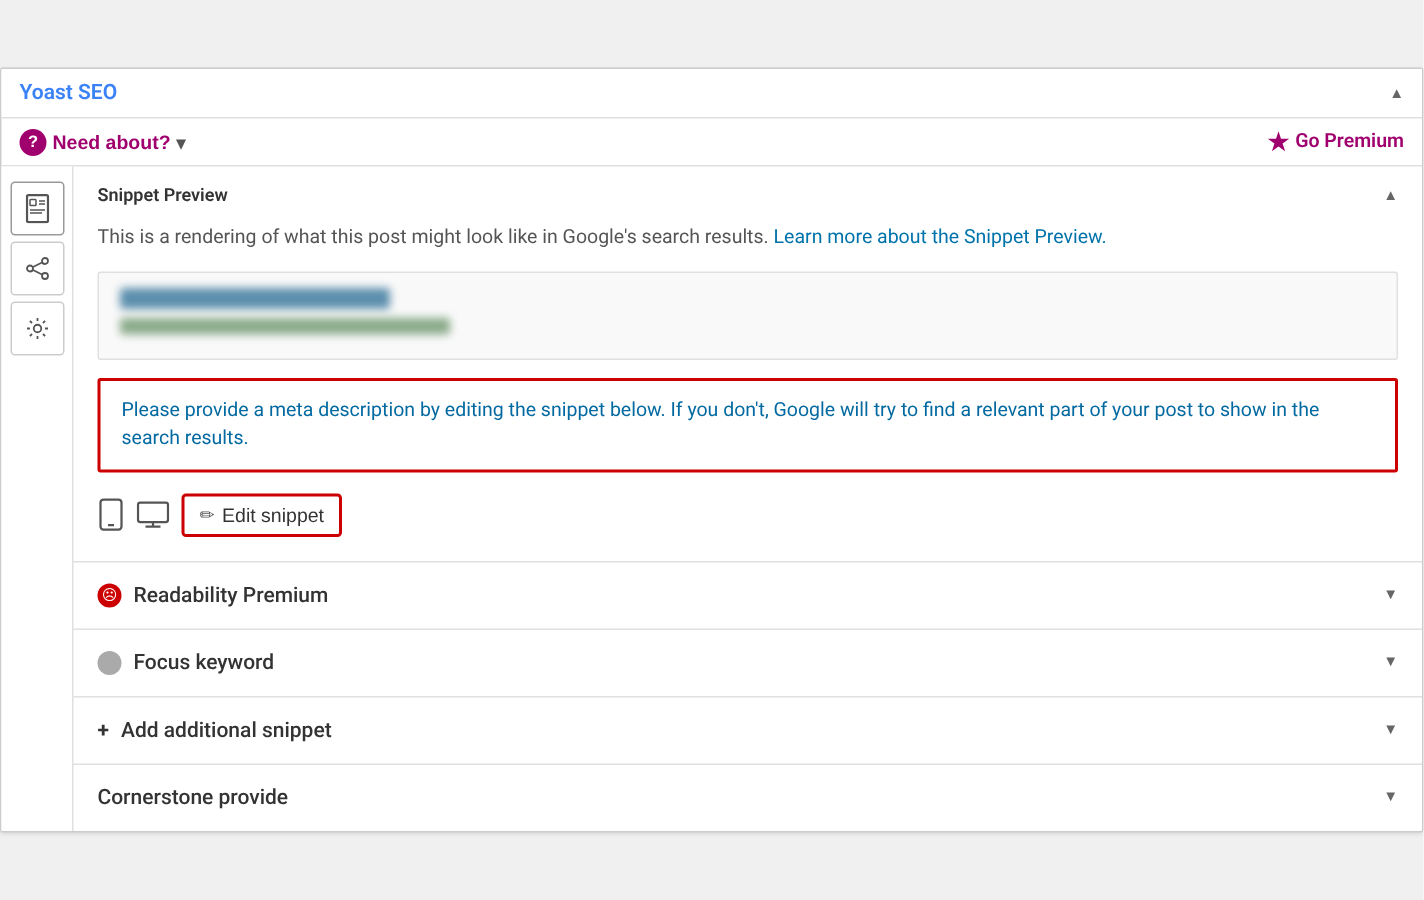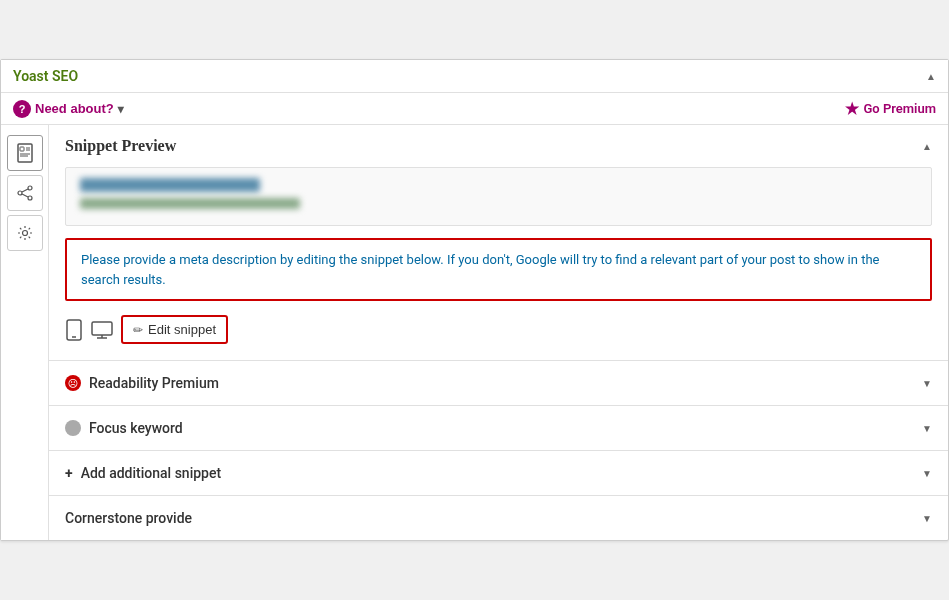--- a/index.html
+++ b/index.html
@@ -25,21 +25,21 @@
       display: flex;
       justify-content: space-between;
       align-items: center;
       padding: 8px 12px;
       border-bottom: 1px solid #e0e0e0;
       background: #fff;
     }
     .panel-title {
       font-size: 14px;
       font-weight: 600;
-      color: #4d7c0f;
+      color: #3b82f6;
     }
     .panel-header-right {
       display: flex;
       align-items: center;
       gap: 6px;
     }
     .go-premium-btn {
       display: flex;
       align-items: center;
       gap: 4px;
@@ -124,24 +124,23 @@
       border-bottom: 1px solid #e0e0e0;
     }
     .section-header {
       display: flex;
       justify-content: space-between;
       align-items: center;
       padding: 12px 16px;
       cursor: pointer;
     }
     .section-title {
-      font-size: 16px;
+      font-size: 12px;
       font-weight: 600;
       color: #333;
-      font-family: Liberation Serif, serif;
     }
     .section-arrow {
       font-size: 10px;
       color: #666;
     }
     .snippet-body {
       padding: 0 16px 16px 16px;
     }
     .snippet-desc {
       font-size: 13px;
@@ -315,20 +314,24 @@
 
     <div class="main-content">
 
       <div class="section">
         <div class="section-header">
           <span class="section-title">Snippet Preview</span>
           <span class="section-arrow">▲</span>
         </div>
 
         <div class="snippet-body">
+          <p class="snippet-desc">
+            <span>This is a rendering of what this post might look like in Google's search results.</span>
+            <a href="#">Learn more about the Snippet Preview.</a>
+          </p>
 
           <div class="preview-box">
             <div class="blurred-line title"></div>
             <div class="blurred-line url"></div>
           </div>
 
           <div class="warning-box">
             <span>Please provide a meta description by editing the snippet below. If you don't, Google will try to find a relevant part of your post to show in the search results.</span>
           </div>
 

